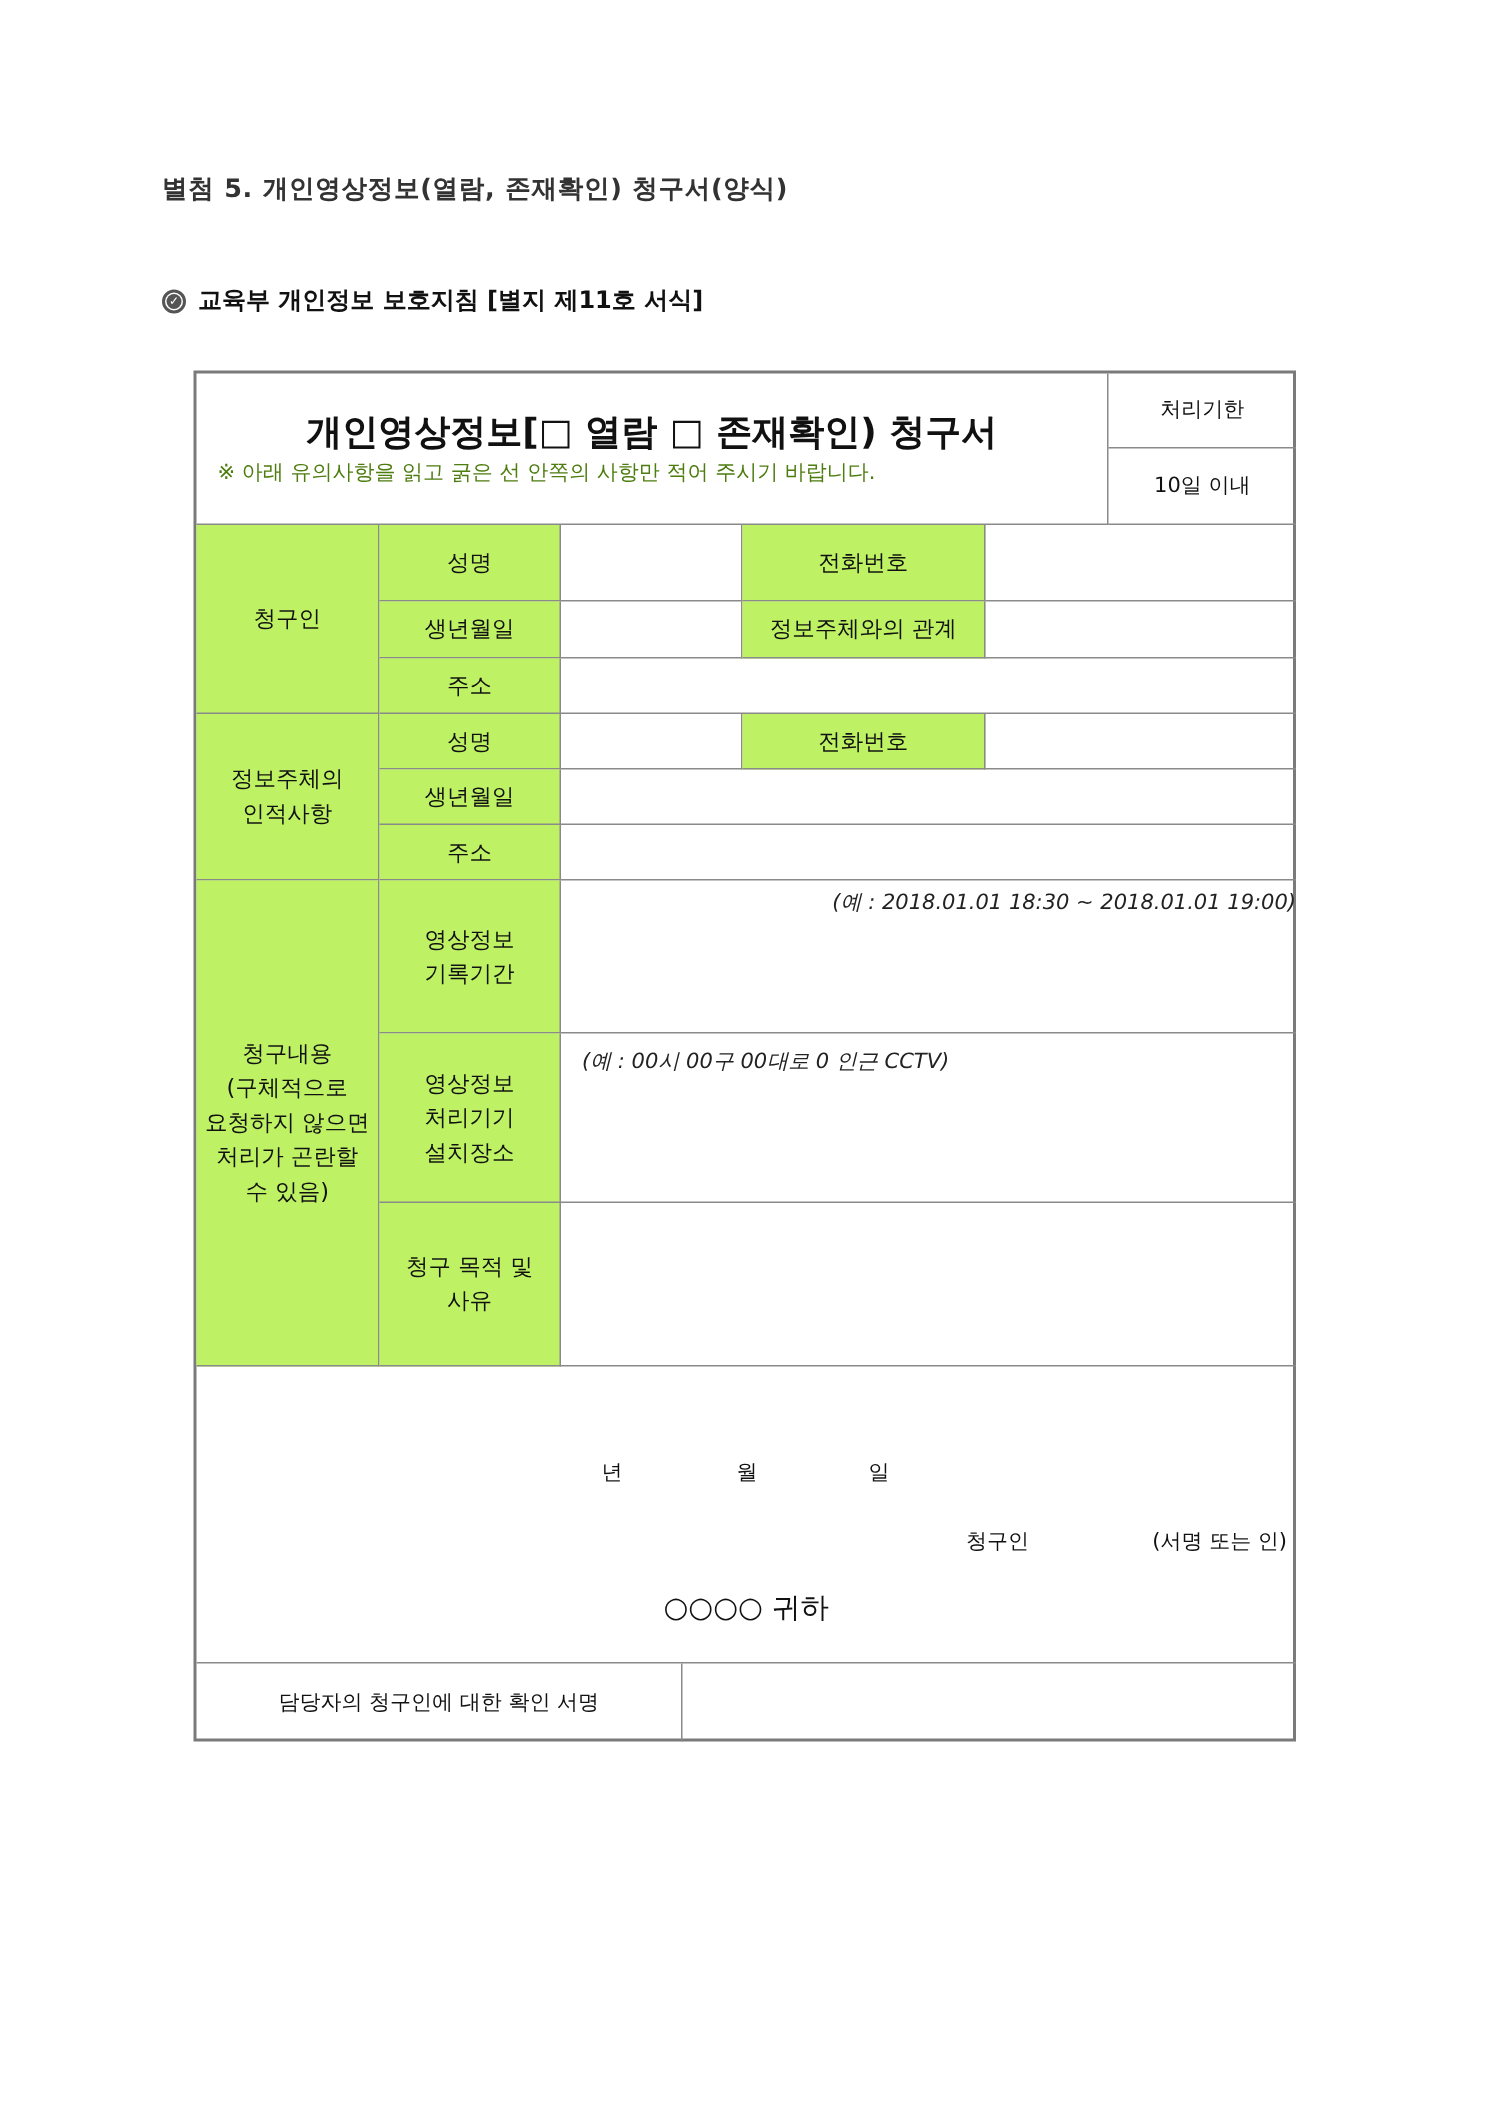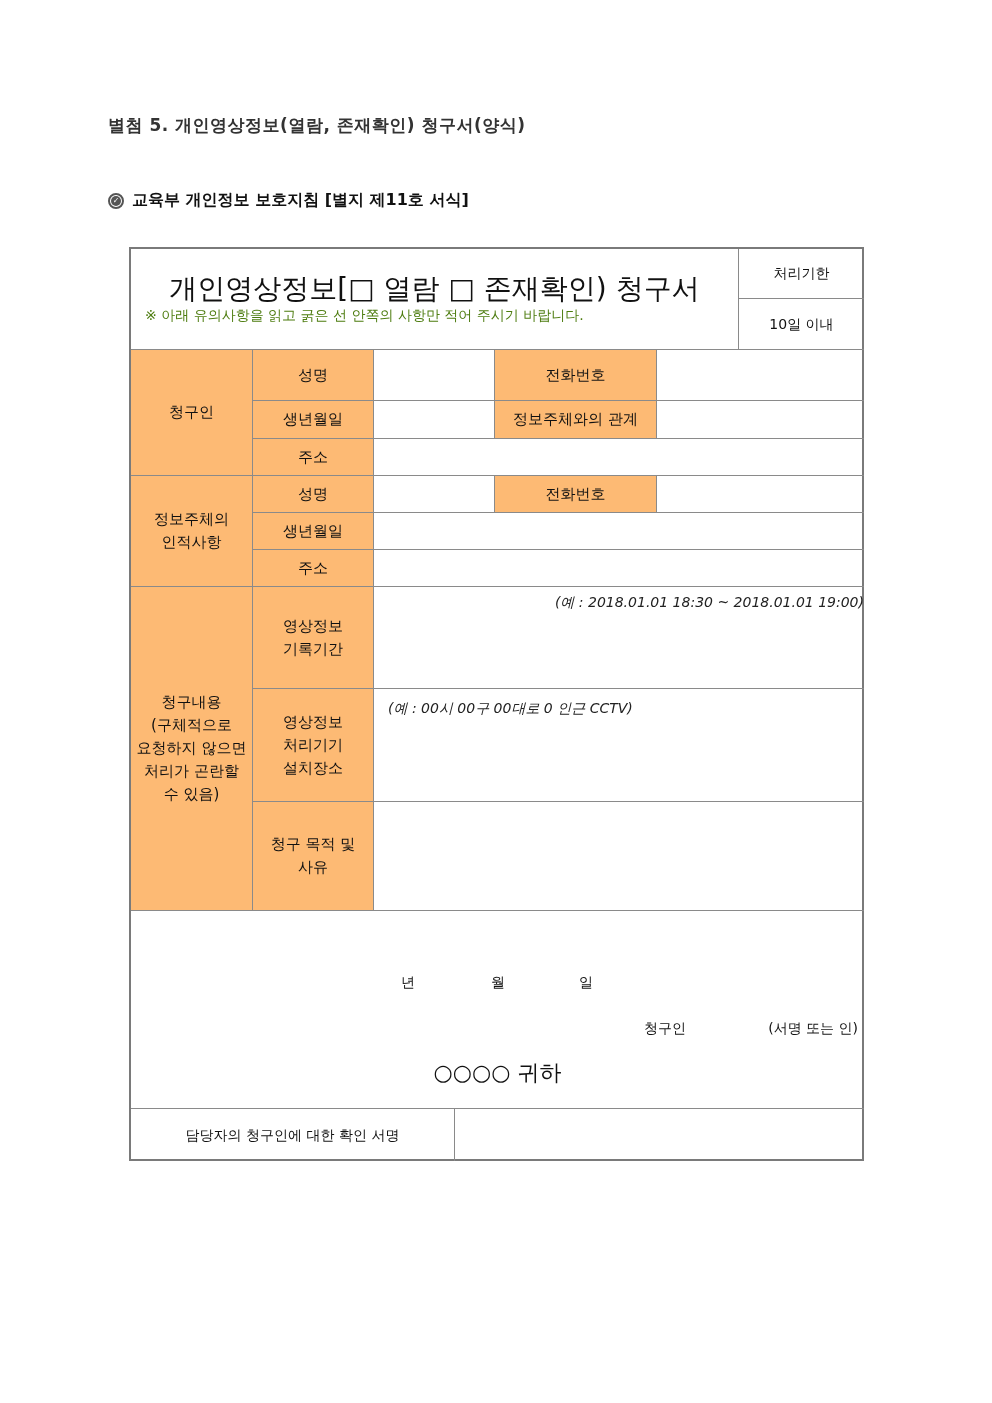--- a/index.html
+++ b/index.html
@@ -4,22 +4,22 @@
 <style>
   html, body { margin:0; padding:0; background:#ffffff; }
   body { width:992px; height:1403px; position:relative; font-family:"DejaVu Sans", sans-serif; color:#111; }
   .heading1 { position:absolute; left:108px; top:114px; font-size:17px; font-weight:bold; color:#333; letter-spacing:0.5px; }
   .heading2 { position:absolute; left:108px; top:190px; font-size:16px; font-weight:bold; color:#111; display:flex; align-items:center; gap:8px; }
   .bullet { width:16px; height:16px; border-radius:50%; border:2px solid #555; box-sizing:border-box; display:flex; align-items:center; justify-content:center; }
   .bullet-inner { width:10px; height:10px; border-radius:50%; background:#555; color:#fff; font-size:8px; line-height:10px; text-align:center; }
 
   .form { position:absolute; left:129px; top:247px; width:735px; height:914px; border:2px solid #7a7a7a; box-sizing:border-box; }
   .cell { position:absolute; border-right:1px solid #8a8a8a; border-bottom:1px solid #8a8a8a; box-sizing:border-box; display:flex; align-items:center; justify-content:center; text-align:center; font-size:15px; line-height:23px; }
-  .gray { background:#fdba74; }
-  .title { font-size:28px; font-weight:normal; }
+  .gray { background:#bef264; }
+  .title { font-size:24px; font-weight:bold; }
   .note { font-size:14px; color:#4d7c0f; }
   .example { font-style:italic; font-size:14px; color:#222; }
   .noborder-r { border-right:none; }
 </style>
 </head>
 <body>
 
 <div class="heading1">별첨 5. 개인영상정보(열람, 존재확인) 청구서(양식)</div>
 
 <div class="heading2">
@@ -86,18 +86,18 @@
   <div class="cell gray" style="left:122px;top:553px;width:121px;height:109px;white-space:pre-line;">청구 목적 및
 사유</div>
   <div class="cell noborder-r" style="left:243px;top:553px;width:490px;height:109px;"></div>
 
   <div class="cell noborder-r" style="left:0;top:662px;width:733px;height:198px;display:block;">
     <div style="position:absolute;left:270px;top:60px;font-size:14px;">년</div>
     <div style="position:absolute;left:360px;top:60px;font-size:14px;">월</div>
     <div style="position:absolute;left:448px;top:60px;font-size:14px;">일</div>
     <div style="position:absolute;left:513px;top:106px;font-size:14px;">청구인</div>
     <div style="position:absolute;right:6px;top:106px;font-size:14px;">(서명 또는 인)</div>
-    <div style="position:absolute;left:0;right:0;top:150px;text-align:center;font-size:22px;">○○○○ 귀하</div>
+    <div style="position:absolute;left:0;right:0;top:150px;text-align:center;font-size:19px;">○○○○ 귀하</div>
   </div>
 
   <div class="cell" style="left:0;top:860px;width:324px;height:52px;border-bottom:none;font-size:14px;">담당자의 청구인에 대한 확인 서명</div>
   <div class="cell noborder-r" style="left:324px;top:860px;width:409px;height:52px;border-bottom:none;"></div>
 </div>
 
 </body></html>

